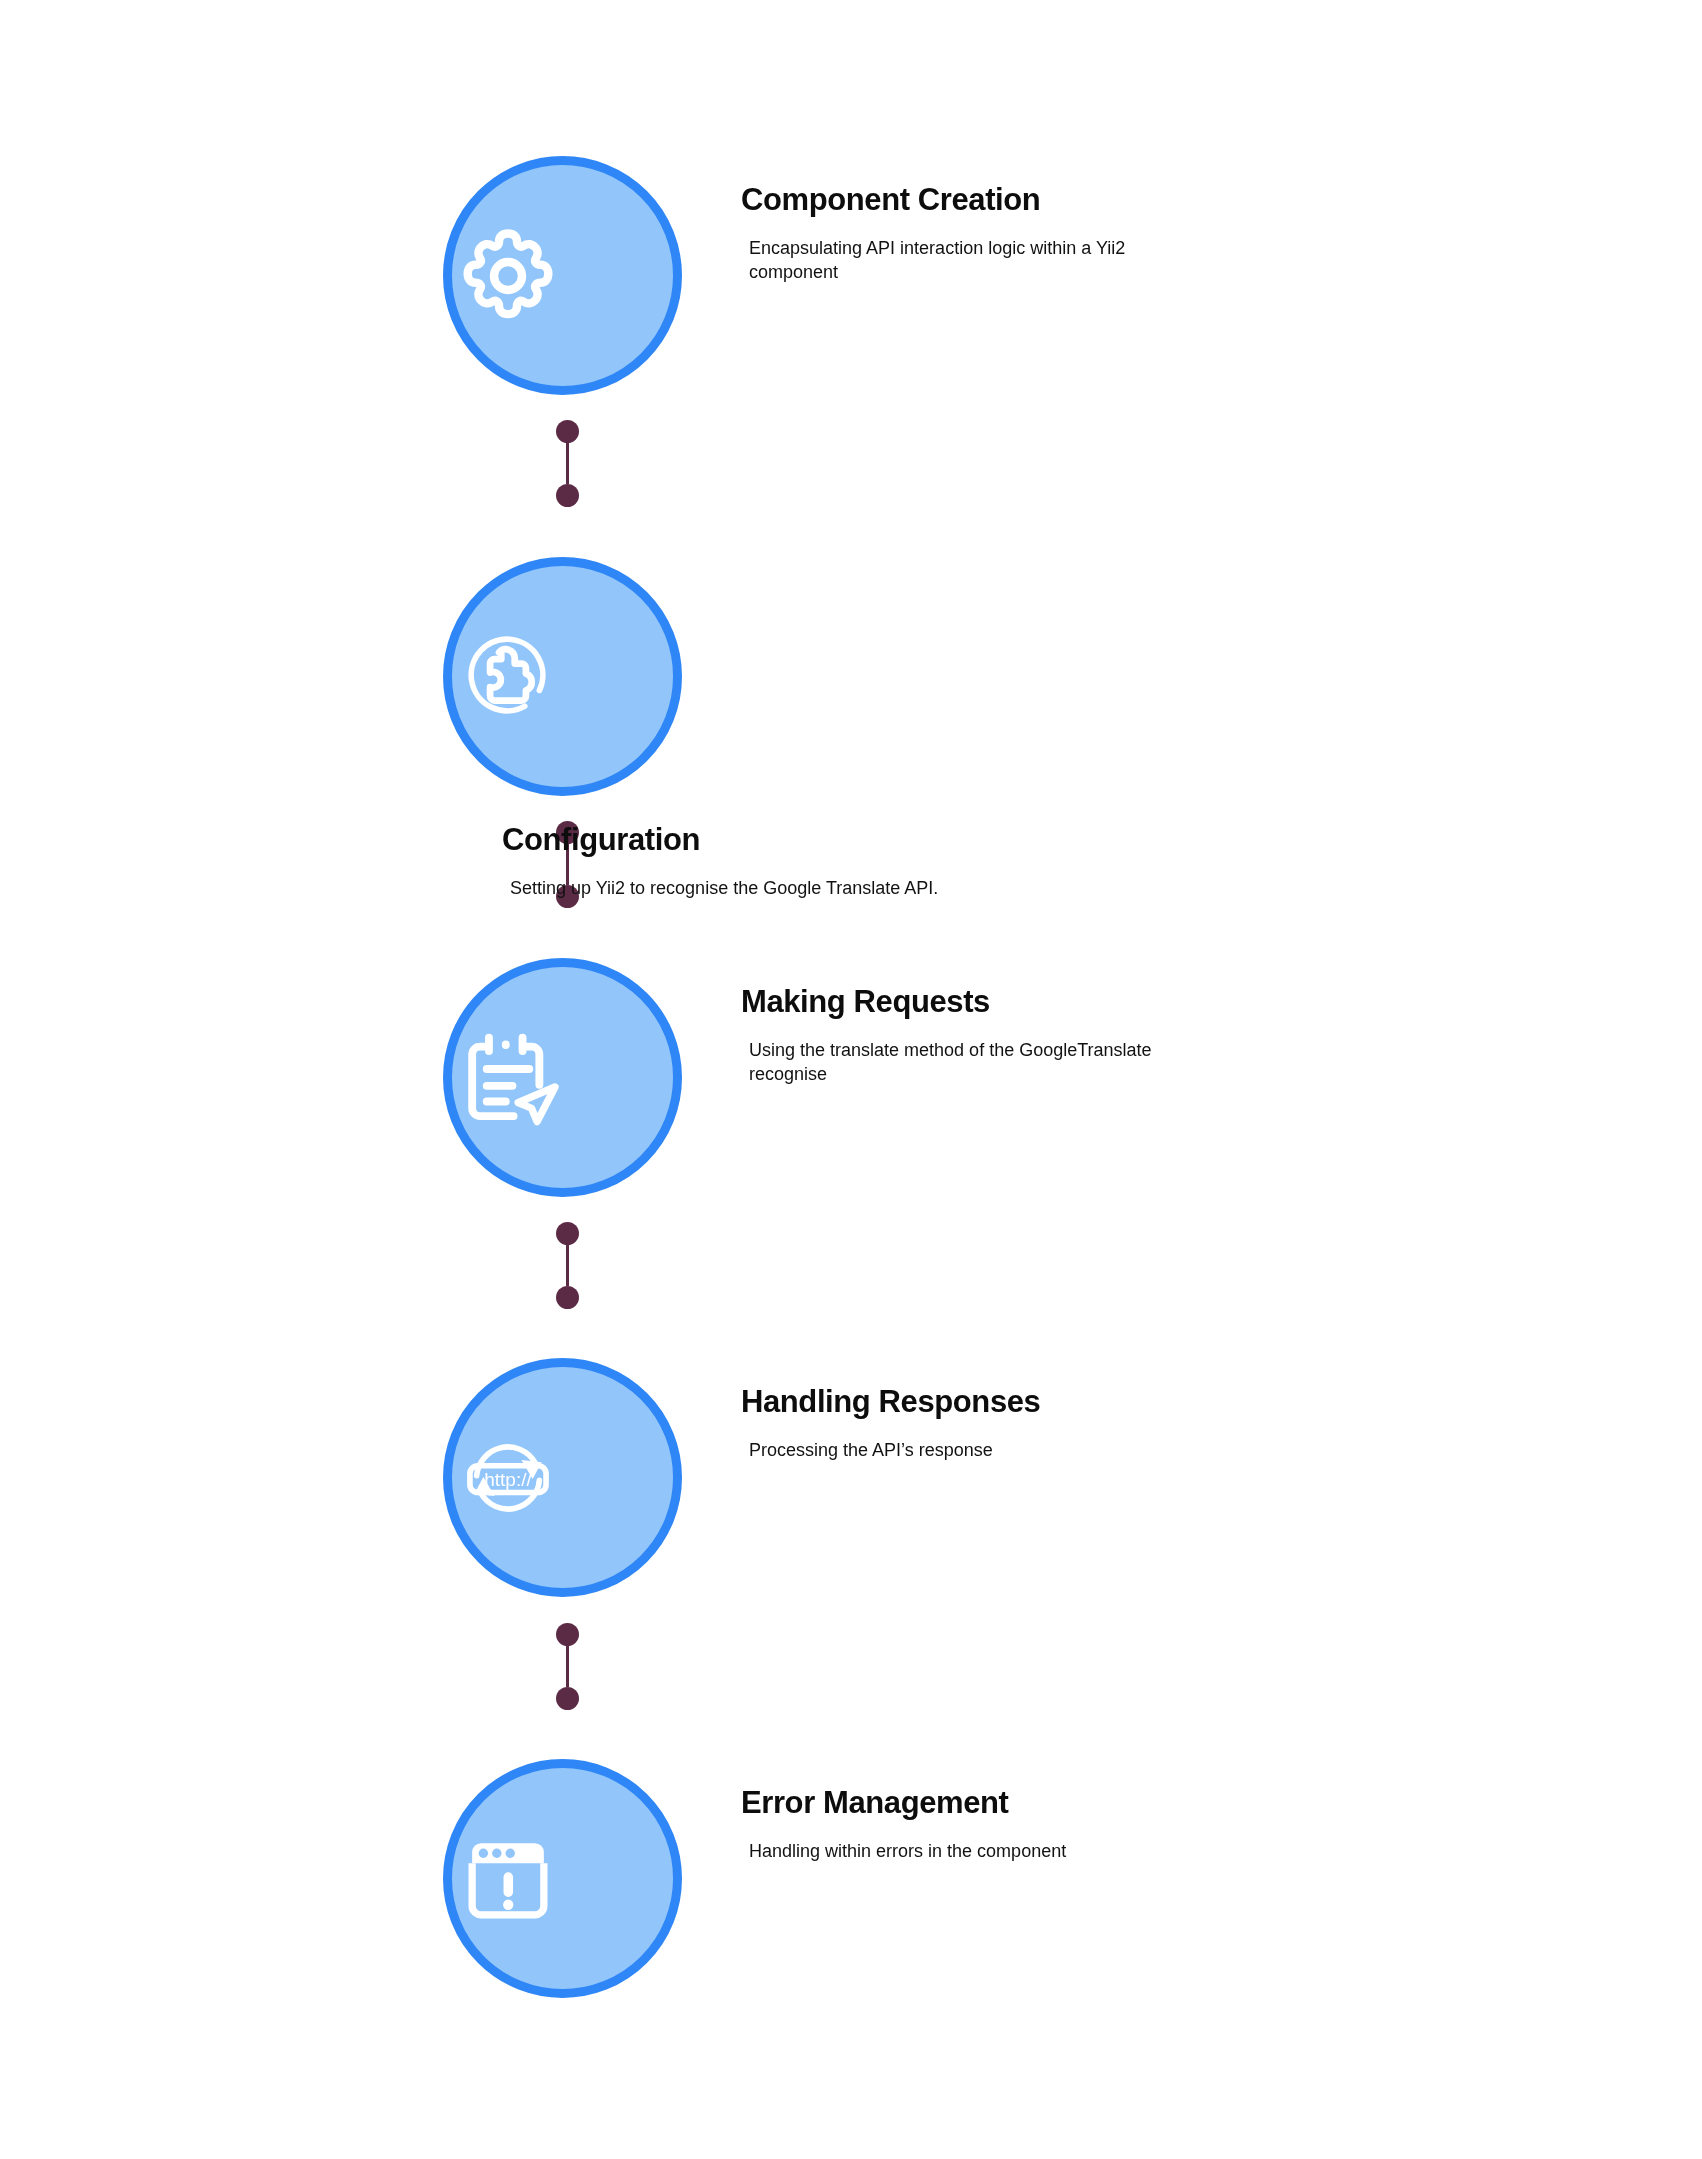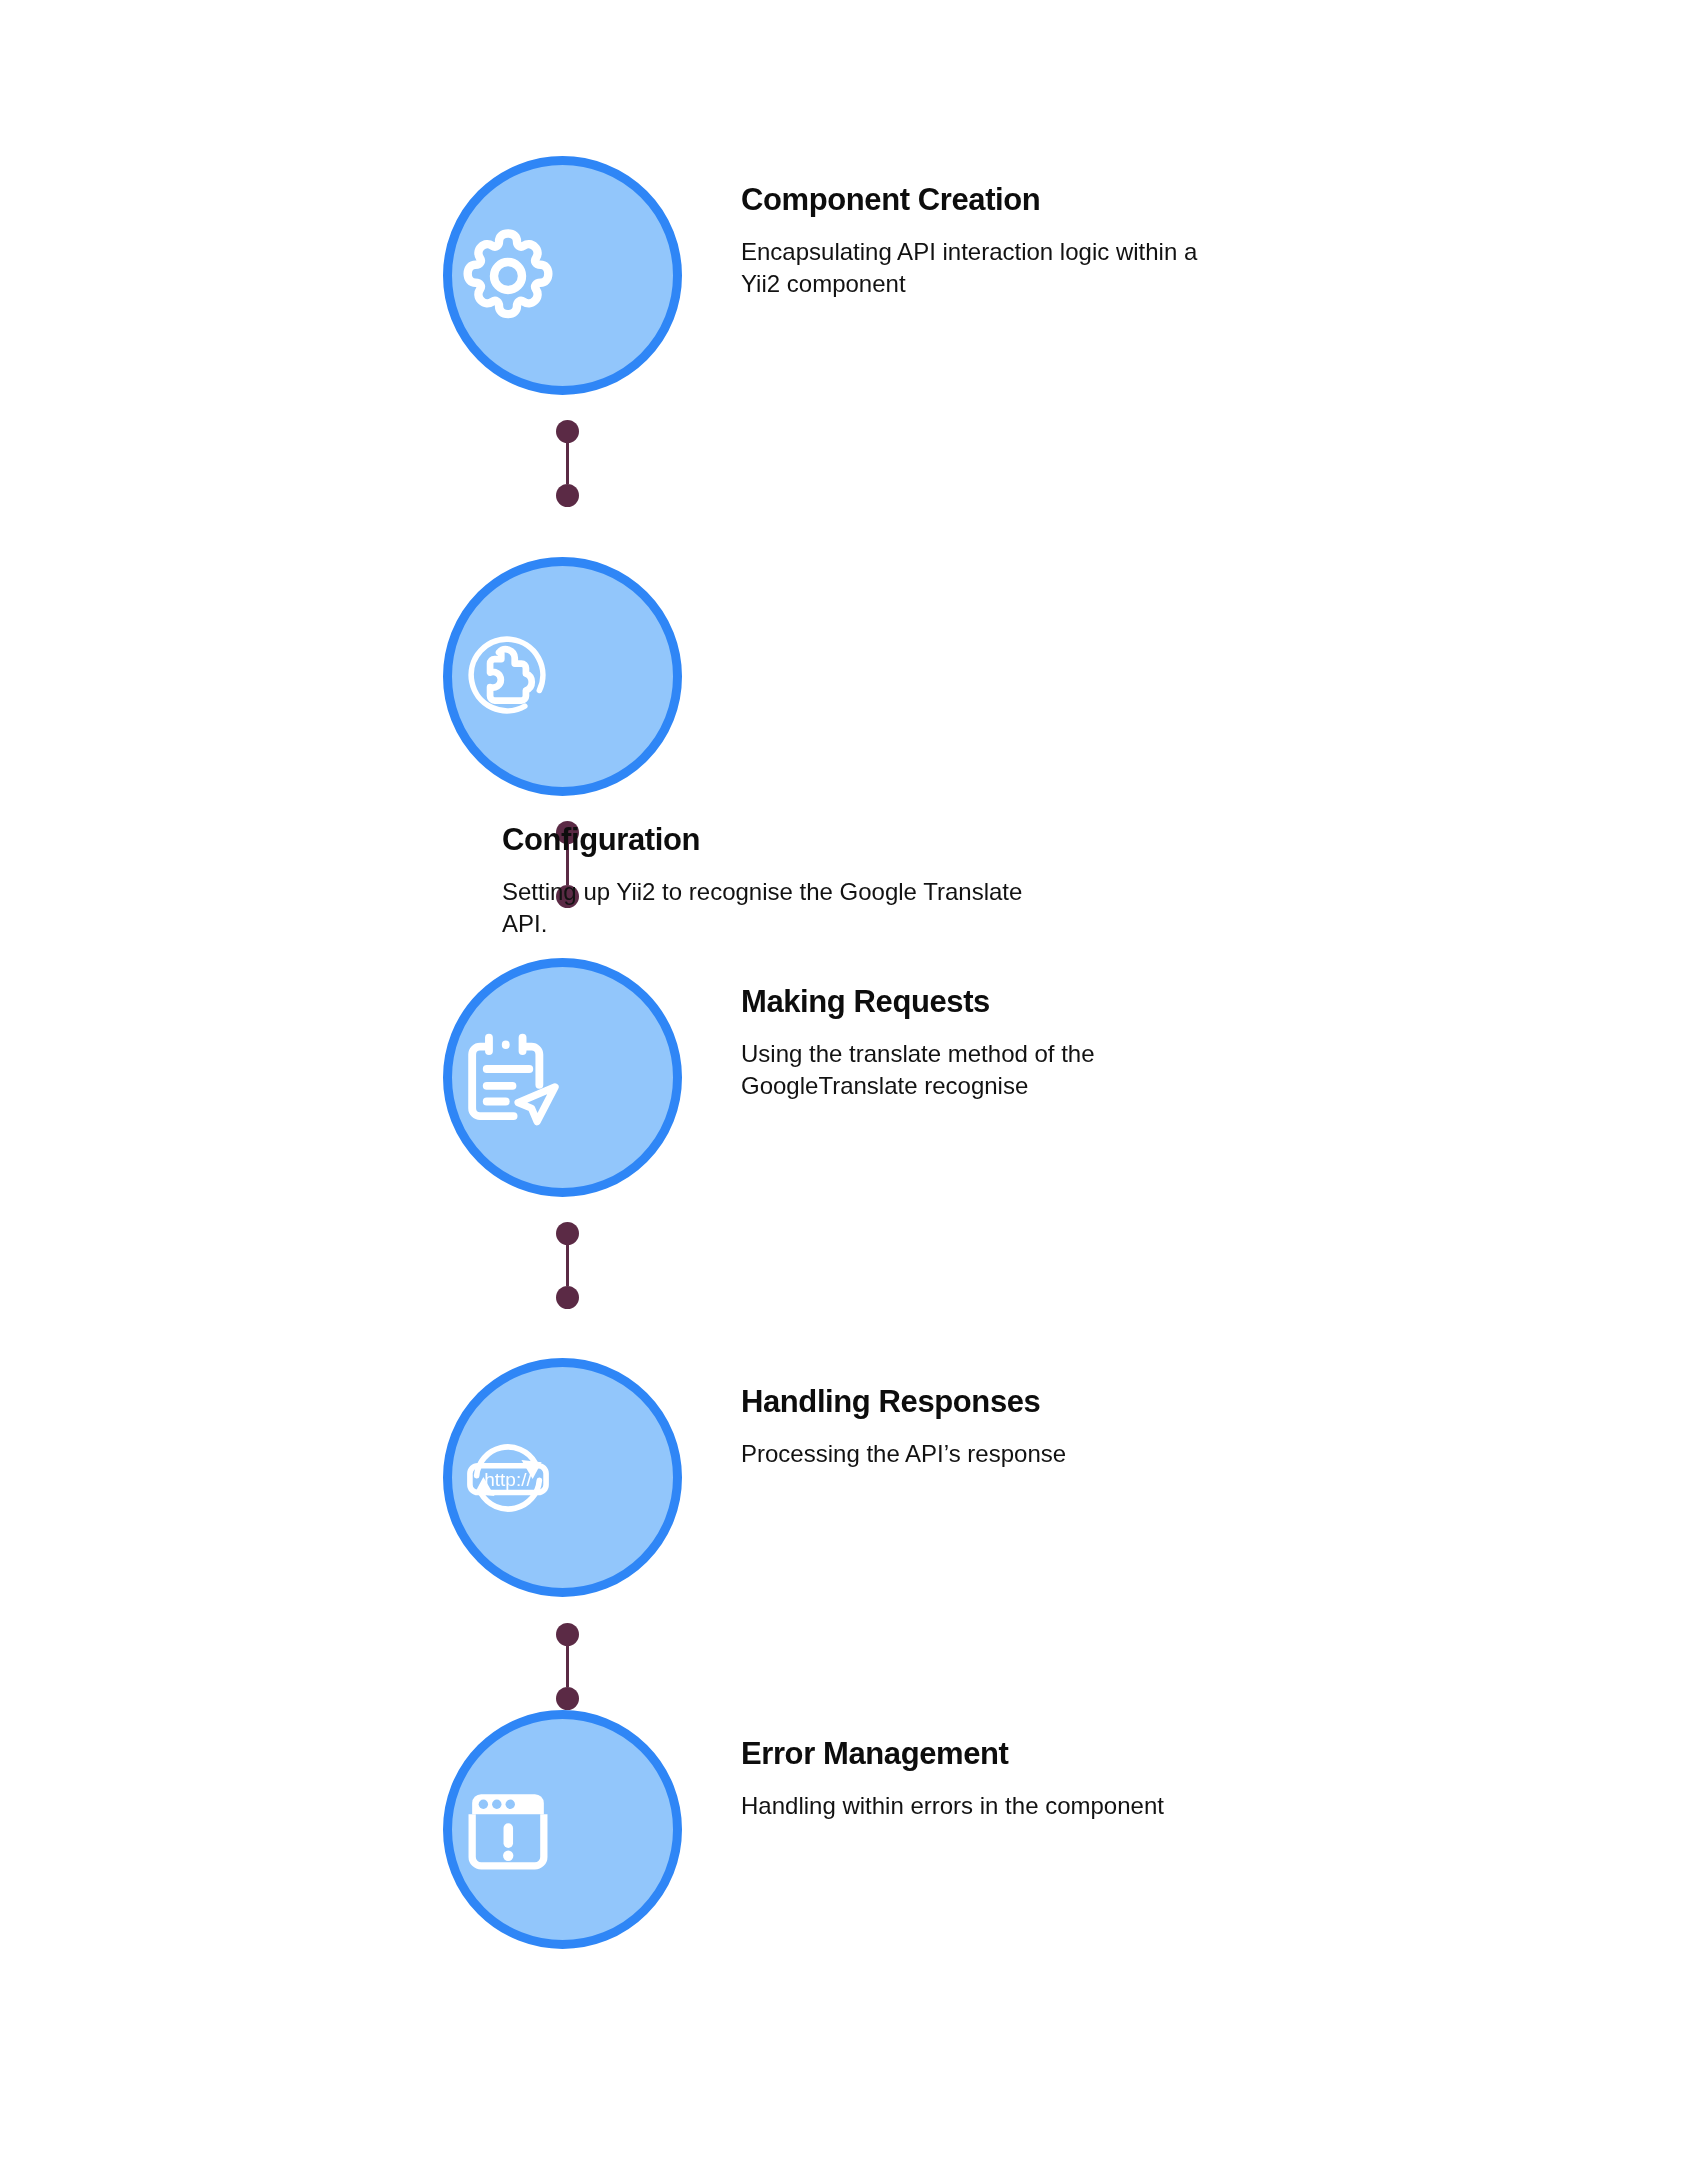--- a/index.html
+++ b/index.html
@@ -65,25 +65,25 @@
     font-size: 31px;
     font-weight: 800;
     letter-spacing: -0.4px;
     color: #0d0d0d;
     line-height: 1.1;
     margin: 0 0 19.5px 0;
     white-space: nowrap;
   }
 
   .step-desc {
-    font-size: 24px;
+    font-size: 18px;
     font-weight: 400;
     color: #121212;
     line-height: 1.34;
-    margin: 0;
+    margin: 8px;
     max-width: 461px;
   }
   .step-desc.wide { max-width: 550px; }
 
   
   .connector {
     position: absolute;
     left: 556px;
     width: 23px;
     display: flex;
@@ -188,21 +188,21 @@
         <rect x="16" y="39" width="68" height="24" rx="7" ry="7" fill="none" stroke="#ffffff" stroke-width="5"></rect>
         <text x="50" y="57" text-anchor="middle" font-family="'Liberation Sans', sans-serif" font-size="17" font-weight="400" fill="#ffffff">http://</text>
       </svg>
     </div>
     <div class="step-text">
       <p class="step-title">Handling Responses</p>
       <p class="step-desc wide">Processing the API’s response</p>
     </div>
   </div>
 
-  <div class="step" style="top:1710px;">
+  <div class="step" style="top:1759px;">
     <div class="badge">
       <svg viewBox="0 0 100 100" aria-hidden="true">
         <path d="M26 18 h48 a8 8 0 0 1 8 8 v10 h-64 v-10 a8 8 0 0 1 8 -8 z" fill="#ffffff"></path>
         <circle cx="28" cy="27" r="4.2" fill="#92c6fb"></circle>
         <circle cx="40" cy="27" r="4.2" fill="#92c6fb"></circle>
         <circle cx="52" cy="27" r="4.2" fill="#92c6fb"></circle>
         <path d="M18 36 v38 a8 8 0 0 0 8 8 h48 a8 8 0 0 0 8 -8 v-38" fill="none" stroke="#ffffff" stroke-width="6.5" stroke-linejoin="round"></path>
         <rect x="46" y="44" width="8.5" height="22" rx="4.25" fill="#ffffff"></rect>
         <circle cx="50.2" cy="73" r="4.6" fill="#ffffff"></circle>
       </svg>

